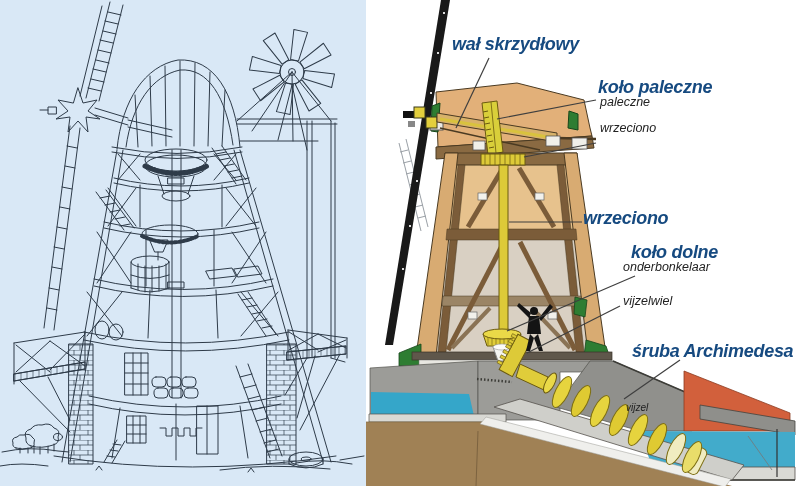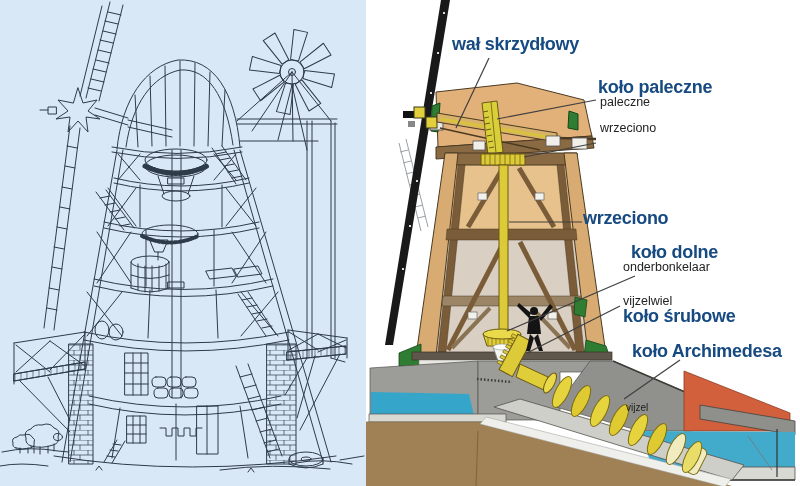--- a/index.html
+++ b/index.html
@@ -6,21 +6,21 @@
     --label-primary:#164a80;
     --label-secondary:#222222;
     --bg-left:#d9e8f6;
   }
   html,body{margin:0;padding:0;background:#fff;}
   .stage{position:relative;width:800px;height:486px;background:#fff;
          font-family:"Liberation Sans",sans-serif;overflow:hidden;}
   .panel-left{position:absolute;left:0;top:0;width:366px;height:486px;background:var(--bg-left);}
   .panel-right{position:absolute;left:366px;top:0;width:434px;height:486px;background:#ffffff;}
   .panel-left svg,.panel-right svg{display:block;}
-  .ann{position:absolute;white-space:nowrap;line-height:1.05;}
+  .ann{position:absolute;white-space:nowrap;line-height:1.05;font-style:italic;}
   .ann.primary{font-weight:bold;font-size:18px;color:var(--label-primary);letter-spacing:-0.3px;}
   .ann.secondary{font-size:12.5px;color:var(--label-secondary);}
   .ann.tertiary{font-size:10px;color:#1d1d1d;}
   
   #lbl-wal{left:452px;top:35px;}
   #lbl-paleczne{left:598px;top:78px;}
   #lbl-bovenwiel{left:600px;top:96px;}
   #lbl-bonkelaar{left:600px;top:122px;}
   #lbl-bebnowe{left:598px;top:134px;}
   #lbl-wrzeciono{left:583px;top:209px;}
@@ -347,16 +347,15 @@
   </div>
 
   <div class="ann primary" id="lbl-wal">wał skrzydłowy</div>
   <div class="ann primary" id="lbl-paleczne">koło paleczne</div>
   <div class="ann secondary" id="lbl-bovenwiel">paleczne</div>
   <div class="ann secondary" id="lbl-bonkelaar">wrzeciono</div>
   <div class="ann primary" id="lbl-dolne">koło dolne</div>
   <div class="ann primary" id="lbl-wrzeciono">wrzeciono</div>
   <div class="ann secondary" id="lbl-onderbonkelaar">onderbonkelaar</div>
   <div class="ann secondary" id="lbl-vijzelwiel">vijzelwiel</div>
-  <div class="ann primary" id="lbl-srubowe">koło śrubowe</div>
-  <div class="ann primary" id="lbl-sruba">koło Archimedesa</div>
+  <div class="ann primary" id="lbl-sruba">śruba Archimedesa</div>
   <div class="ann tertiary" id="lbl-vijzel">vijzel</div>
 </div>
 
 </body></html>

